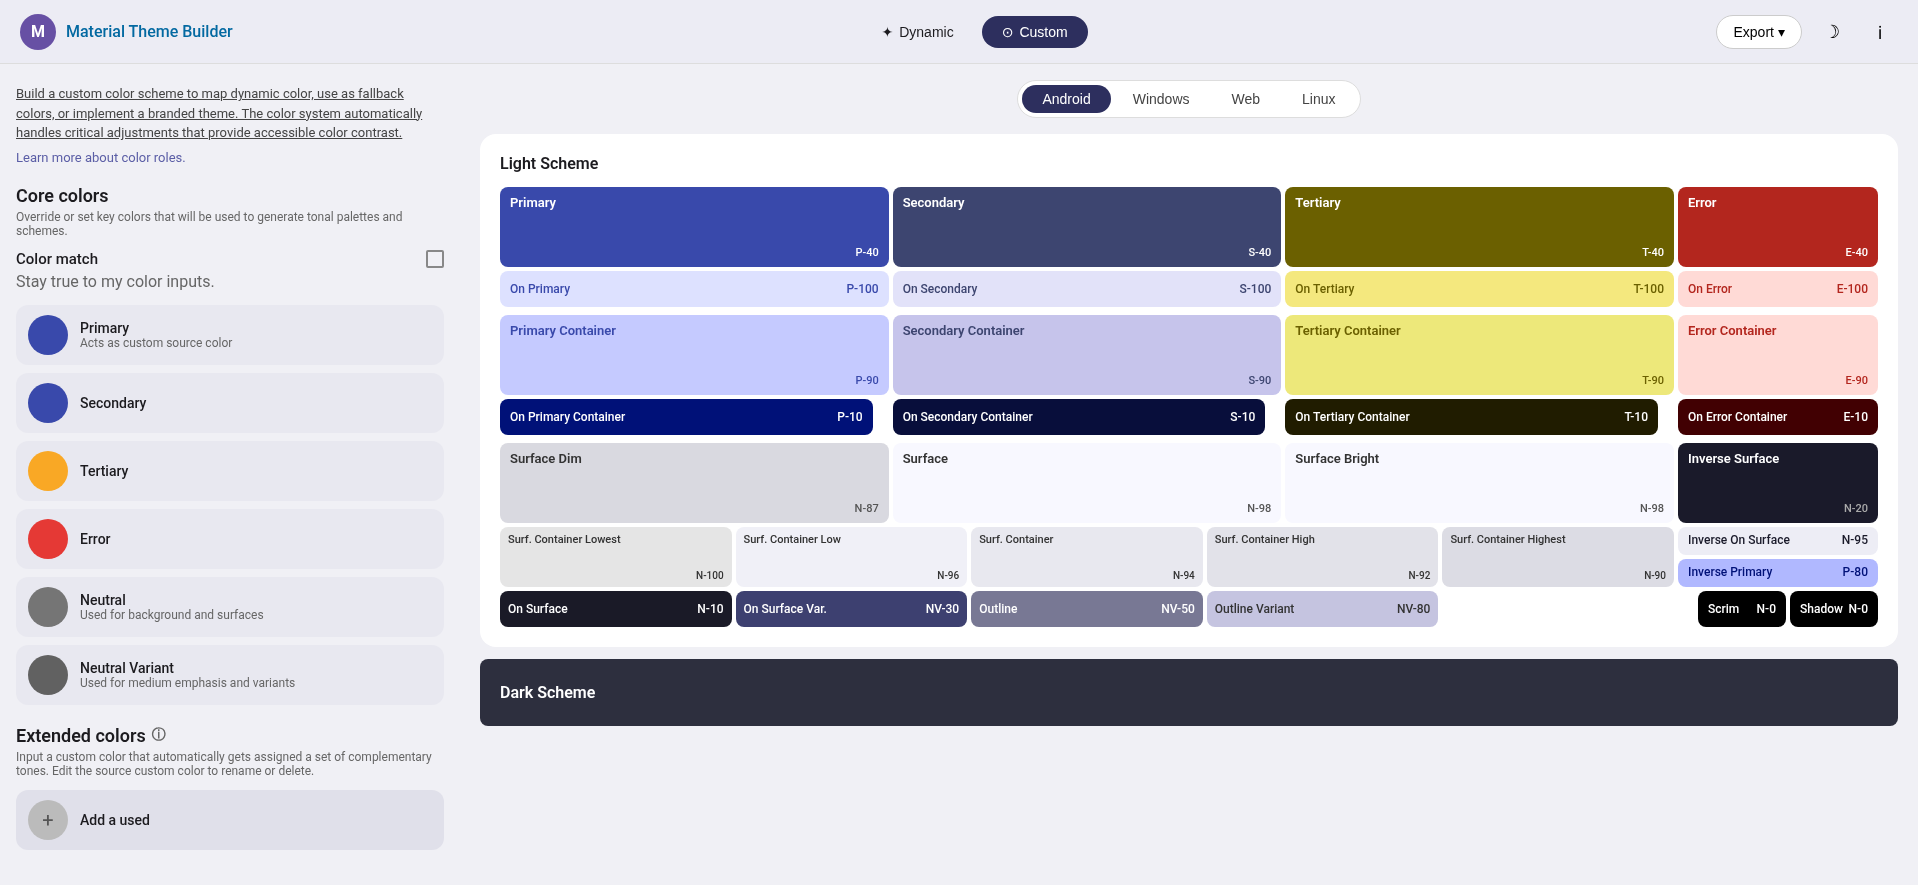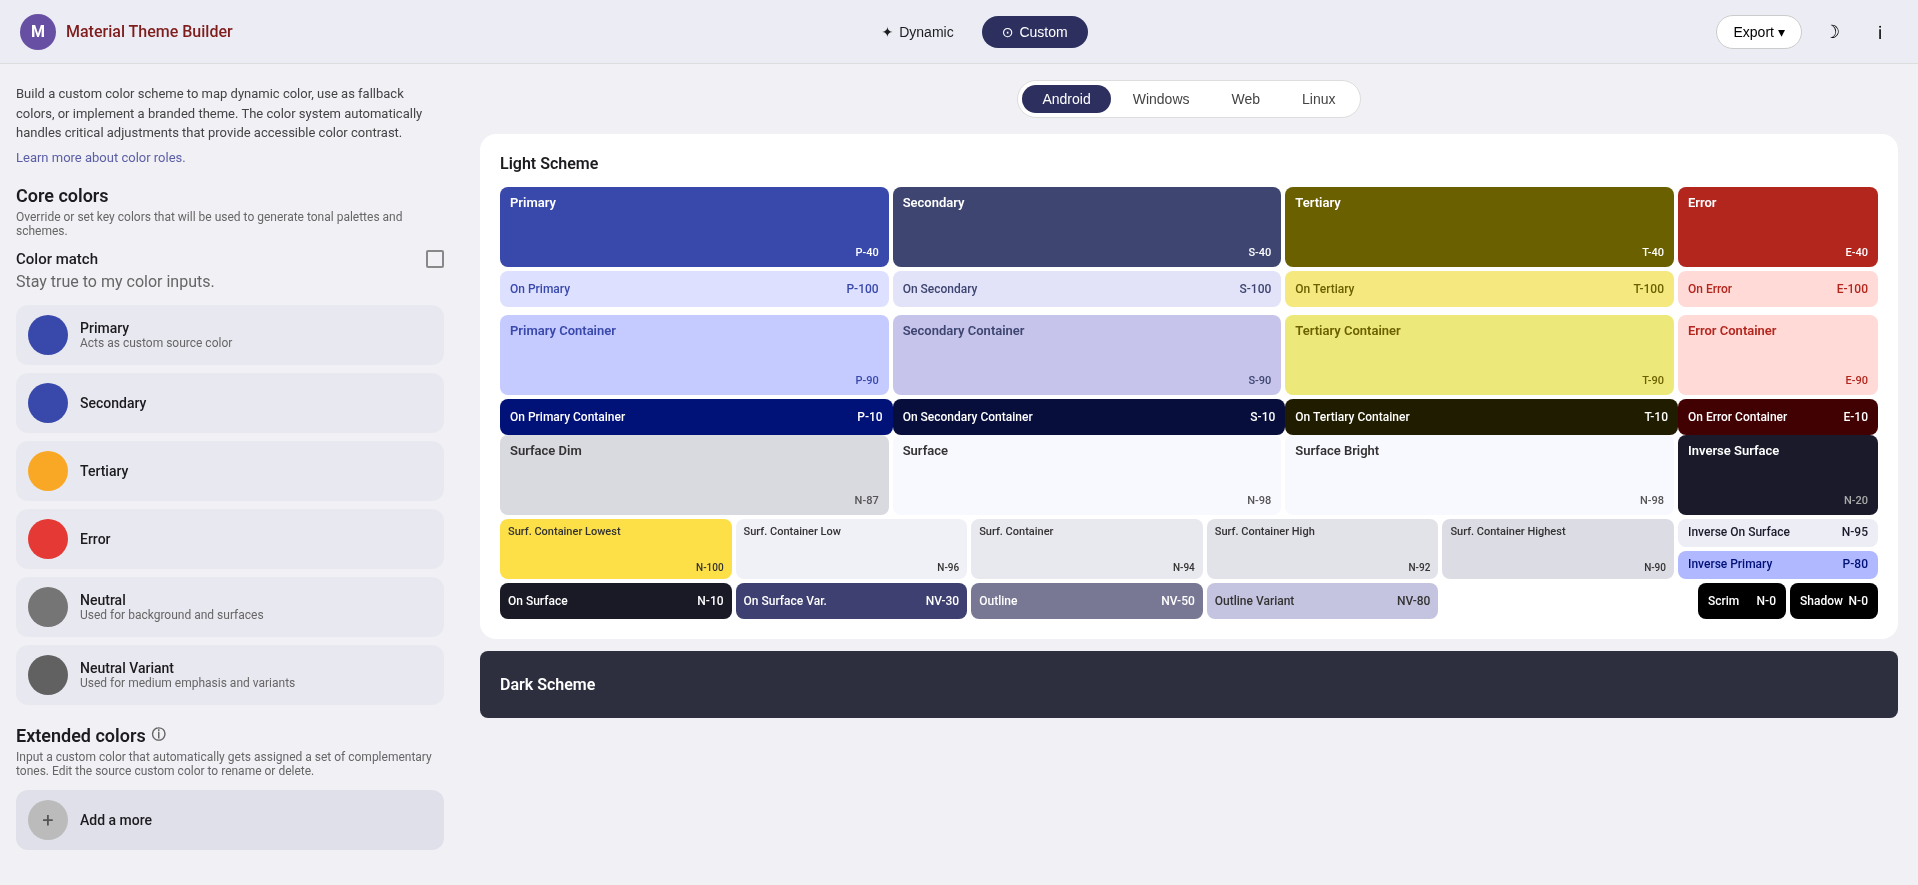--- a/index.html
+++ b/index.html
@@ -33,21 +33,21 @@
     .header-logo {
       width: 36px; height: 36px;
       background: #6750a4;
       border-radius: 50%;
       display: flex; align-items: center; justify-content: center;
       color: white; font-weight: bold; font-size: 16px;
     }
     .header-title {
       font-size: 16px;
       font-weight: 500;
-      color: #7f1d1d;
+      color: #0369a1;
     }
     .header-center {
       display: flex;
       align-items: center;
       gap: 8px;
     }
     .header-btn {
       display: flex;
       align-items: center;
       gap: 6px;
@@ -105,20 +105,21 @@
       flex-shrink: 0;
       background: #f0f0f5;
       padding: 20px 16px;
       overflow-y: auto;
     }
     .sidebar-desc {
       font-size: 13px;
       color: #444;
       line-height: 1.5;
       margin-bottom: 6px;
+      text-decoration: underline;
     }
     .sidebar-link {
       color: #5b5ea6;
       font-size: 13px;
       cursor: pointer;
       text-decoration: none;
     }
     .sidebar-section-title {
       font-size: 18px;
       font-weight: 600;
@@ -409,21 +410,21 @@
       </div>
     </div>
 
     <div class="extended-title">
       <span>Extended colors</span>
       <span style="font-size:14px; color:#666;">ⓘ</span>
     </div>
     <div class="extended-sub">Input a custom color that automatically gets assigned a set of complementary tones. Edit the source custom color to rename or delete.</div>
     <div class="color-item" style="background:#e0e0ea; justify-content:flex-start;">
       <div class="color-dot" style="background:#bbb; display:flex; align-items:center; justify-content:center; font-size:20px; color:#555;">+</div>
-      <span style="font-size:14px; font-weight:500;">Add a more</span>
+      <span style="font-size:14px; font-weight:500;">Add a used</span>
     </div>
   </div>
 
   <div class="content">
 
     <div class="tab-section">
       <div class="tabs-row">
         <button class="tab-item active">Android</button>
         <button class="tab-item">Windows</button>
         <button class="tab-item">Web</button>
@@ -484,21 +485,21 @@
         <div class="color-cell" style="background:#ede87a; color:#6b6000; min-height:80px;">
           <span class="cell-label">Tertiary Container</span>
           <span class="cell-code" style="color:#6b6000;">T-90</span>
         </div>
         <div class="color-cell" style="background:#ffdad6; color:#b3261e; min-height:80px;">
           <span class="cell-label">Error Container</span>
           <span class="cell-code" style="color:#b3261e;">E-90</span>
         </div>
       </div>
 
-      <div style="display:grid; grid-template-columns:1fr 1fr 1fr 200px; gap:0; ">
+      <div style="display:grid; grid-template-columns:1fr 1fr 1fr 200px; gap:20px; margin-bottom:8px;">
         <div class="on-cell" style="background:#001178; color:#fff;">
           <span>On Primary Container</span>
           <span>P-10</span>
         </div>
         <div class="on-cell" style="background:#080e3b; color:#fff;">
           <span>On Secondary Container</span>
           <span>S-10</span>
         </div>
         <div class="on-cell" style="background:#201c00; color:#fff;">
           <span>On Tertiary Container</span>
@@ -523,21 +524,21 @@
           <span class="cell-label">Surface Bright</span>
           <span class="cell-code" style="color:#555;">N-98</span>
         </div>
         <div class="color-cell" style="background:#1a1a2a; color:#fff; min-height:80px;">
           <span class="cell-label">Inverse Surface</span>
           <span class="cell-code" style="color:#aaa;">N-20</span>
         </div>
       </div>
 
       <div style="display:grid; grid-template-columns:1fr 1fr 1fr 1fr 1fr 200px; gap:4px; margin-bottom:4px;">
-        <div class="surf-cell" style="background:#fde047; color:#333;">
+        <div class="surf-cell" style="background:#e5e5e5; color:#333;">
           <span style="font-size:11px;">Surf. Container Lowest</span>
           <span style="font-size:10px; text-align:right;">N-100</span>
         </div>
         <div class="surf-cell" style="background:#f0f0f7; color:#333;">
           <span style="font-size:11px;">Surf. Container Low</span>
           <span style="font-size:10px; text-align:right;">N-96</span>
         </div>
         <div class="surf-cell" style="background:#e8e8ef; color:#333;">
           <span style="font-size:11px;">Surf. Container</span>
           <span style="font-size:10px; text-align:right;">N-94</span>

